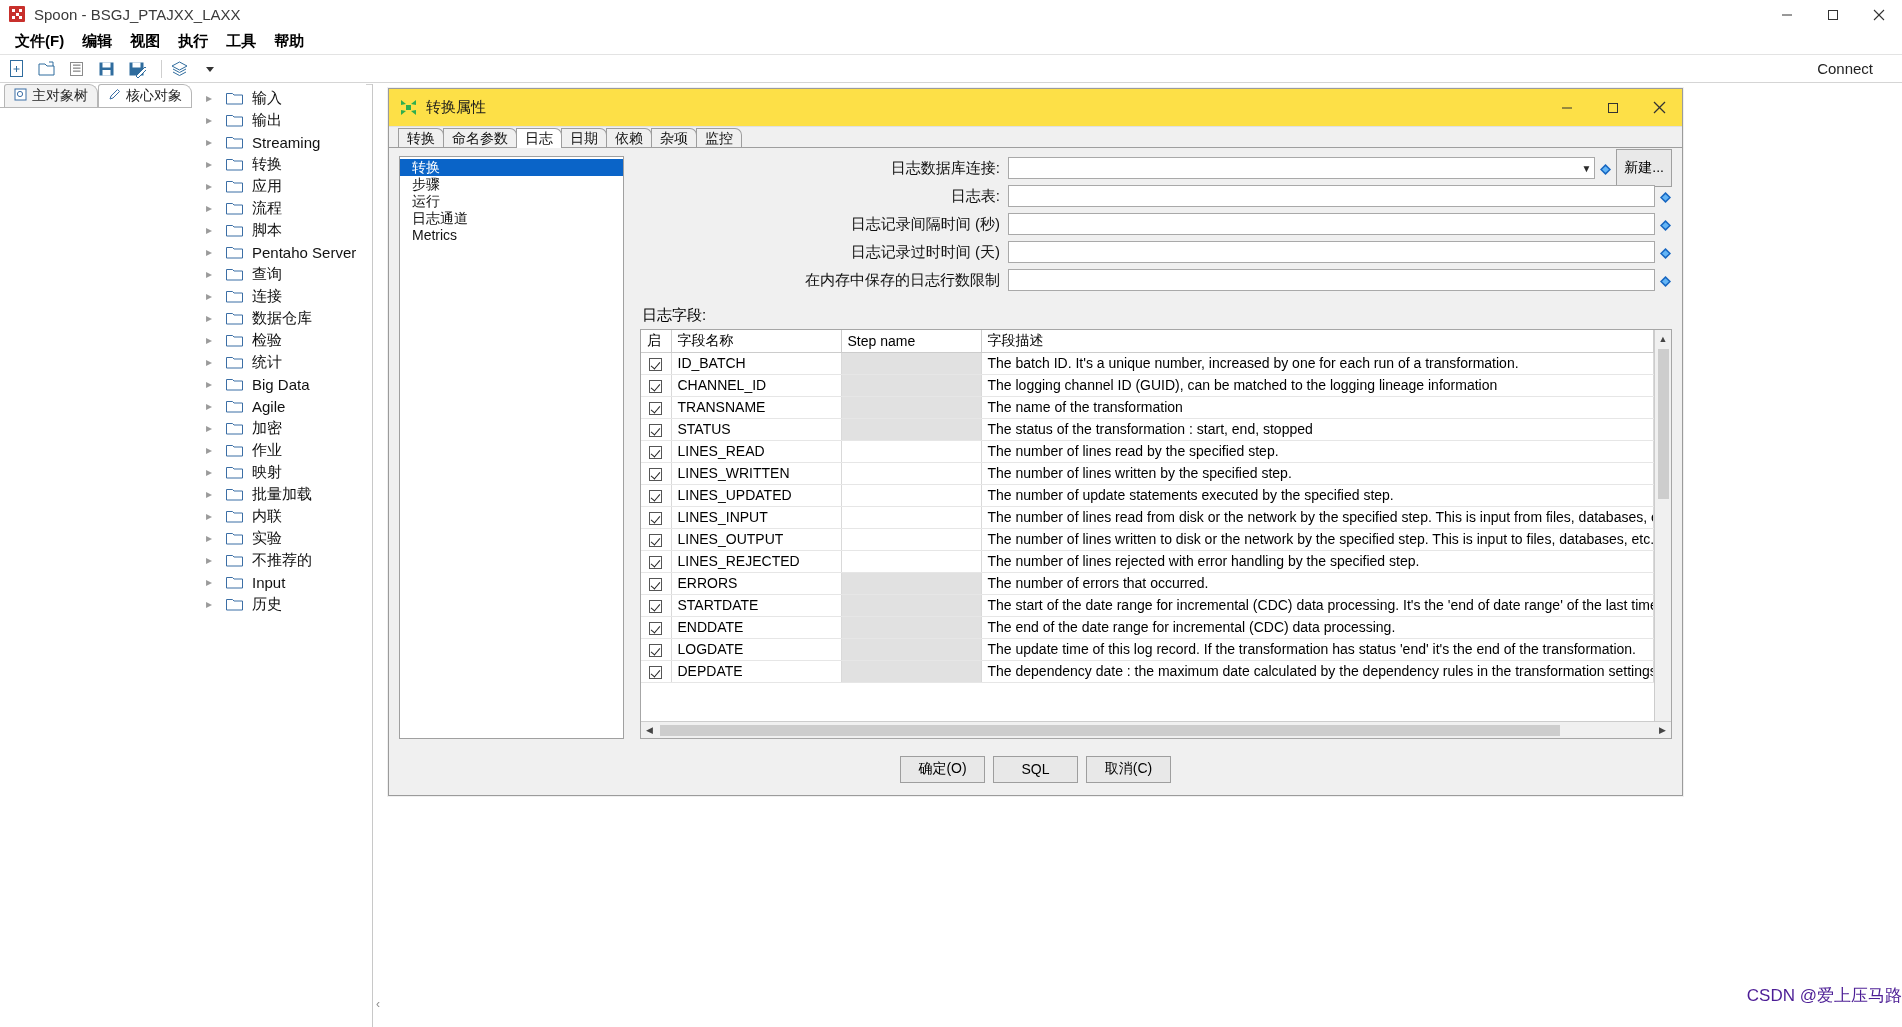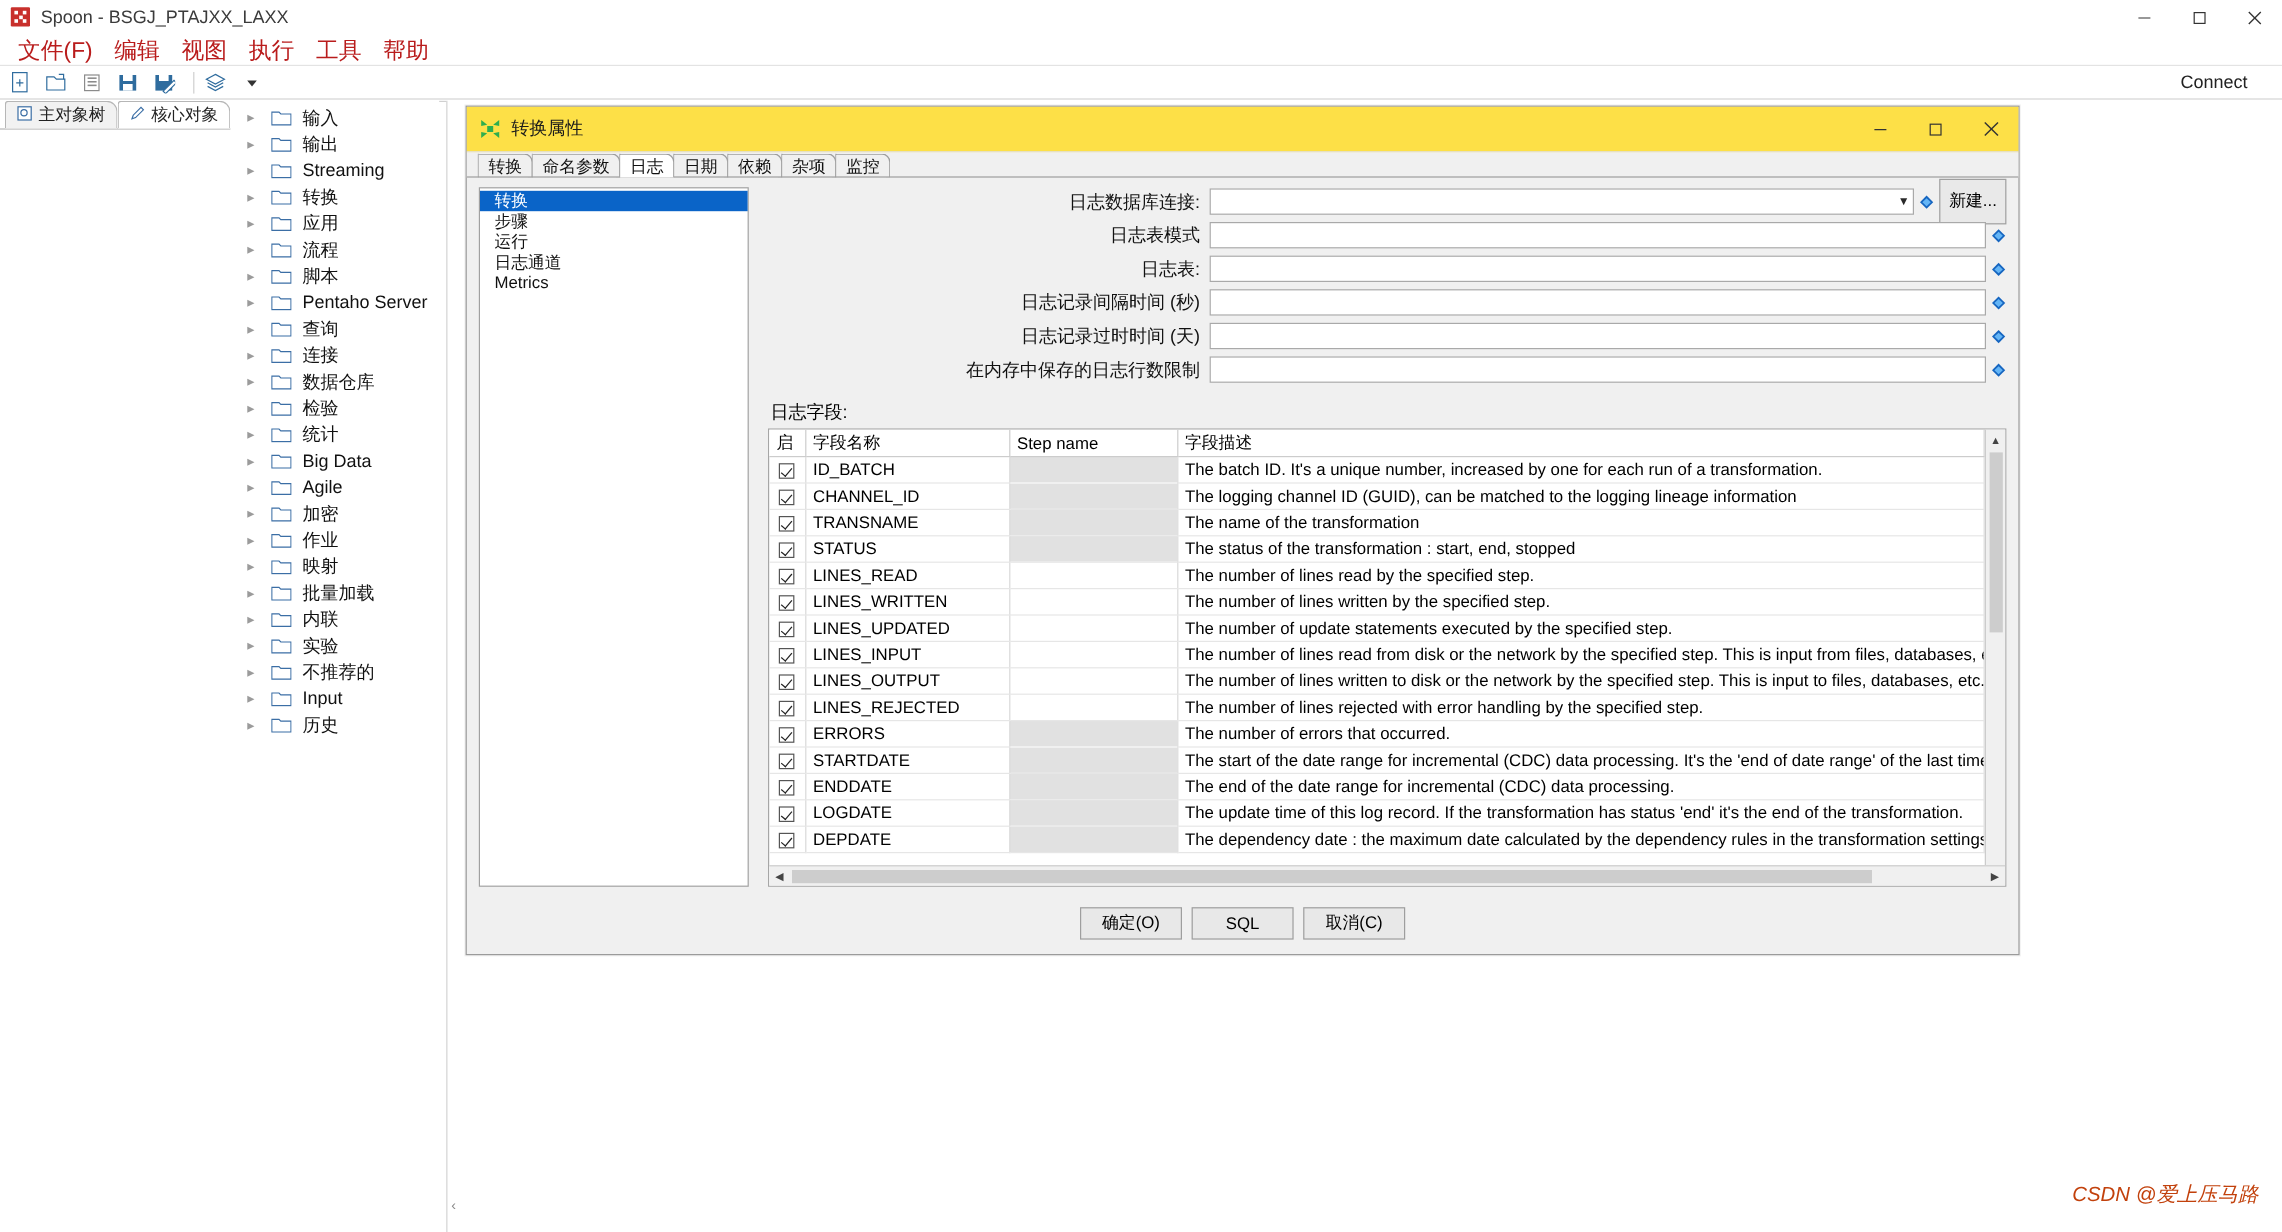--- a/index.html
+++ b/index.html
@@ -25,21 +25,21 @@
                 linear-gradient(#fff,#fff) 3.5px 3.5px/3px 3px no-repeat; }
   #app-title { margin-left:9px; font-size:15px; color:#3b3b3b; }
   .winbtns { position:absolute; right:0; top:0; height:29px; display:flex; }
   .winbtn { width:46px; height:29px; display:flex; align-items:center; justify-content:center;
             color:#333; font-size:14px; }
   .winbtn svg { display:block; }
 
   
   #menubar { height:25px; display:flex; align-items:center; padding-left:6px;
              background:#ffffff; }
-  .menu-item { padding:2px 9px; font-size:19px; color:#b91c1c; }
+  .menu-item { padding:2px 9px; font-size:15px; color:#000000;font-weight:bold; }
 
   
   #toolbar { height:29px; display:flex; align-items:center; padding-left:5px;
              border-top:1px solid #e3e3e3; border-bottom:1px solid #d5d5d5;
              background:#ffffff; position:relative;}
   .tb-btn { width:23px; height:23px; margin-right:7px; display:flex;
             align-items:center; justify-content:center; }
   .tb-sep { width:1px; height:18px; background:#cfcfcf; margin:0 6px; }
   #connect-label { position:absolute; right:29px; top:5px; font-size:15px; color:#222; }
 
@@ -66,21 +66,21 @@
   .tree-row { height:22px; display:flex; align-items:center; padding-left:14px; font-size:15px; }
   .chev { width:20px; color:#9b9b9b; font-size:12px; }
   .folder { width:22px; height:16px; display:flex; align-items:center; }
   .tree-label { margin-left:4px; color:#111; }
   #explorer-bottom { height:18px; border-top:1px solid #d0d0d0; display:flex;
                      align-items:center; padding-left:6px; font-size:11px; color:#777; }
 
   
   #canvas { flex:1; position:relative; background:#ffffff; }
   #canvas-scroll-left { position:absolute; left:3px; bottom:16px; font-size:12px; color:#8b8b8b;}
-  #watermark { position:absolute; right:20px; bottom:20px; color:#c2410c; font-size:17px;font-style:italic; }
+  #watermark { position:absolute; right:0; bottom:20px; color:#4c1d95; font-size:17px; }
 
   
   #dialog { position:absolute; left:388px; top:88px; width:1295px; height:708px;
             background:#f0f0f0; border:1px solid #9b9b9b;
             box-shadow:0 0 0 1px rgba(0,0,0,.06); display:flex; flex-direction:column; }
   #dlg-title { height:38px; display:flex; align-items:center; background:#fde047;
                border-bottom:1px solid #e0e0e0; position:relative; }
   #dlg-icon { margin-left:11px; width:17px; height:17px; position:relative; }
   #dlg-title-text { margin-left:9px; font-size:15px; color:#1b1b1b; }
   .dlgbtns { position:absolute; right:0; top:0; height:38px; display:flex; }
@@ -539,30 +539,20 @@
             <div class="flabel">日志数据库连接:</div>
             <div class="fctrl">
               <div class="fcombo">
                 <span class="caret">▼</span>
               </div>
               <span class="blue-diamond"><svg width="13" height="13">
                   <path d="M6.5 1 L12 6.5 L6.5 12 L1 6.5 Z" fill="#1565c0"></path>
                   <path d="M6.5 3.2 L10 6.5 L6.5 9.8 L3 6.5 Z" fill="#64b5f6"></path>
                 </svg></span>
               <div class="newbtn">新建...</div>
-            </div>
-          </div>
-          <div class="frow">
-            <div class="flabel">日志表模式</div>
-            <div class="fctrl">
-              <div class="finput"></div>
-              <span class="blue-diamond"><svg width="13" height="13">
-                  <path d="M6.5 1 L12 6.5 L6.5 12 L1 6.5 Z" fill="#1565c0"></path>
-                  <path d="M6.5 3.2 L10 6.5 L6.5 9.8 L3 6.5 Z" fill="#64b5f6"></path>
-                </svg></span>
             </div>
           </div>
           <div class="frow">
             <div class="flabel">日志表:</div>
             <div class="fctrl">
               <div class="finput"></div>
               <span class="blue-diamond"><svg width="13" height="13">
                   <path d="M6.5 1 L12 6.5 L6.5 12 L1 6.5 Z" fill="#1565c0"></path>
                   <path d="M6.5 3.2 L10 6.5 L6.5 9.8 L3 6.5 Z" fill="#64b5f6"></path>
                 </svg></span>

